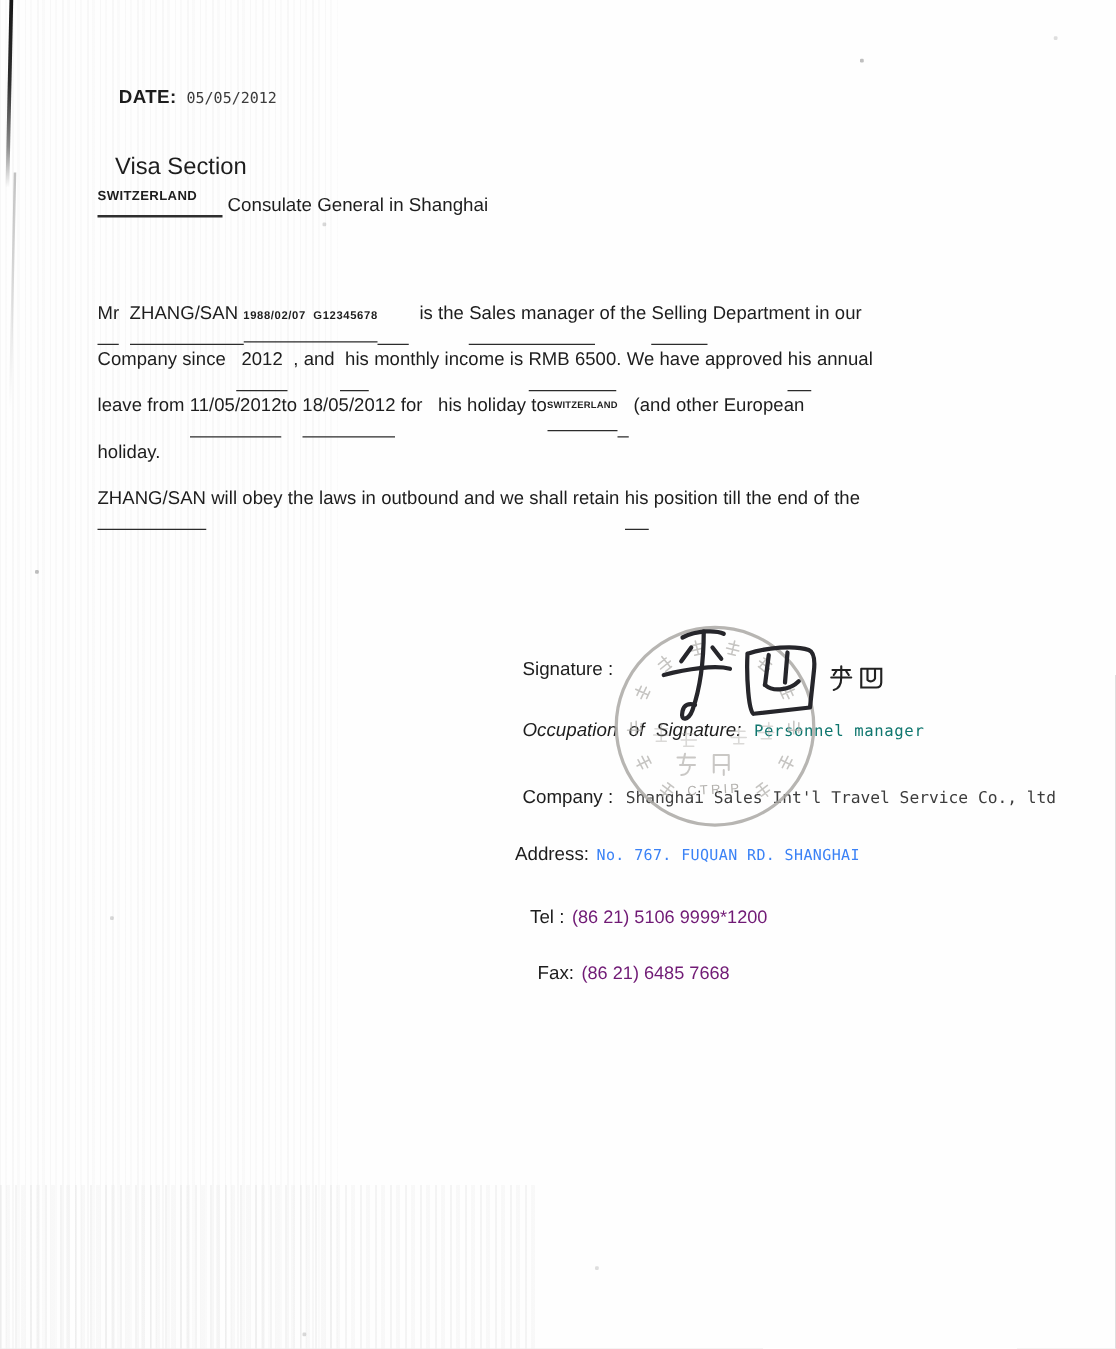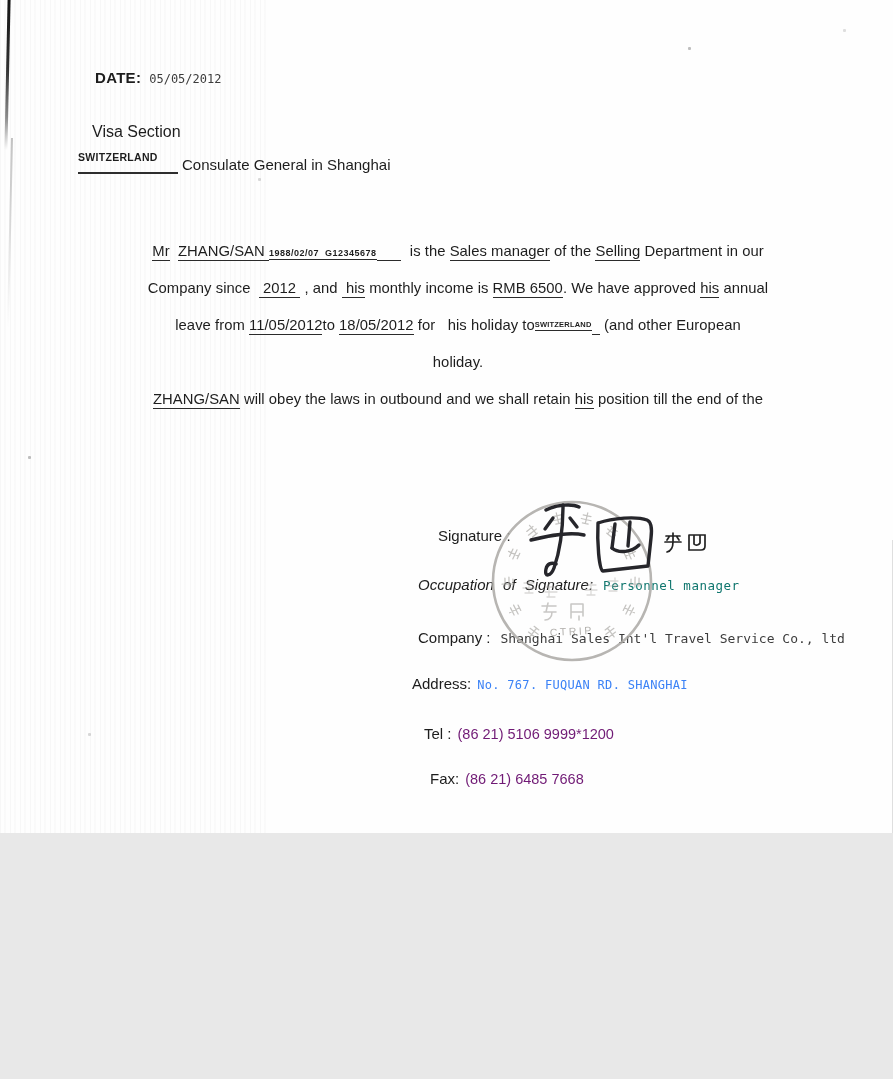--- a/index.html
+++ b/index.html
@@ -1,19 +1,19 @@
 <!DOCTYPE html>
 <html><head>
 <meta charset="utf-8">
 <style>
   html,body{margin:0;padding:0;background:#e8e8e8;}
   .page{
-    position:relative;width:893px;height:833px;margin:0 auto;
+    position:relative;width:893px;height:1079px;margin:0 auto;
     background:#fefefe;overflow:hidden;
-    font-family:"Liberation Sans",sans-serif;color:#1d1d1d;text-align:center;
+    font-family:"Liberation Sans",sans-serif;color:#1d1d1d;
   }
   
   .streaks{
     position:absolute;left:0;top:0;width:270px;height:100%;
     background:repeating-linear-gradient(90deg,
       rgba(120,120,120,0.05) 0 1px, transparent 1px 4px,
       rgba(120,120,120,0.03) 4px 6px, transparent 6px 10px);
     pointer-events:none;
   }
   .streaks-bottom{
@@ -35,33 +35,33 @@
   }
   .right-edge{
     position:absolute;right:0;top:540px;width:1px;height:539px;
     background:rgba(0,0,0,0.12);
   }
   .speck{position:absolute;background:rgba(90,90,90,0.38);width:3px;height:3px;border-radius:1px;}
   
   .date-row{position:absolute;left:95px;top:69px;font-size:15px;}
   .date-label{font-weight:bold;letter-spacing:.3px;}
   .date-value{font-family:"DejaVu Sans Mono",monospace;font-size:12px;color:#3c3c3c;margin-left:8px;}
-  .visa-section{position:absolute;left:92px;top:123px;font-size:16px;}
+  .visa-section{position:absolute;left:92px;top:123px;font-size:19px;}
   .country-label{
     position:absolute;left:78px;top:151px;font-size:10.5px;font-weight:bold;letter-spacing:.3px;
   }
   .country-underline{position:absolute;left:78px;top:172px;width:100px;height:2px;background:#2e2e2e;}
   .consulate{position:absolute;left:182px;top:156px;font-size:15px;}
   
   .paragraph{
     position:absolute;left:78px;top:243px;width:760px;
     font-size:14.8px;letter-spacing:.05px;
   }
   .para-line{height:37px;white-space:pre;}
-  .u{border-bottom:1.5px solid #2b2b2b;padding-bottom:1px;}
+  .u{border-bottom:1.5px solid #2b2b2b;padding-bottom:16px;}
   .small-ins{font-size:9px;font-weight:bold;letter-spacing:.5px;}
   .sup-ins{
     font-size:7.5px;font-weight:bold;display:inline-block;
     transform:translateY(-3px);letter-spacing:.2px;border-bottom-width:1.2px;
   }
   
   .sig-row{position:absolute;font-size:15px;z-index:2;}
   .mono{font-family:"DejaVu Sans Mono",monospace;}
   .occ-label{word-spacing:5px;font-style:italic;}
   .occ-value{font-size:12.5px;color:#0f766e;margin-left:10px;letter-spacing:.5px;}
@@ -100,21 +100,21 @@
   <div class="consulate">Consulate General in Shanghai</div>
 
   <div class="paragraph">
       <div class="para-line"><span class="u">Mr</span><span>&nbsp;&nbsp;</span><span class="u">ZHANG/SAN&nbsp;</span><span class="u small-ins">1988/02/07&nbsp;&nbsp;G12345678</span><span class="u">&nbsp;&nbsp;&nbsp;&nbsp;&nbsp;&nbsp;</span><span>&nbsp;&nbsp;is the&nbsp;</span><span class="u">Sales manager</span><span>&nbsp;of the&nbsp;</span><span class="u">Selling</span><span>&nbsp;Department in our</span></div>
       <div class="para-line"><span>Company since&nbsp;&nbsp;</span><span class="u">&nbsp;2012&nbsp;</span><span>&nbsp;, and&nbsp;</span><span class="u">&nbsp;his</span><span>&nbsp;monthly income is&nbsp;</span><span class="u">RMB 6500</span><span>. We have approved&nbsp;</span><span class="u">his</span><span>&nbsp;annual</span></div>
       <div class="para-line"><span>leave from&nbsp;</span><span class="u">11/05/2012</span><span>to&nbsp;</span><span class="u">18/05/2012</span><span>&nbsp;for&nbsp;&nbsp;&nbsp;his holiday to</span><span class="u sup-ins">SWITZERLAND</span><span class="u">&nbsp;&nbsp;</span><span>&nbsp;(and other European</span></div>
       <div class="para-line"><span>holiday.</span></div>
       <div class="para-line"><span class="u">ZHANG/SAN</span><span>&nbsp;will obey the laws in outbound and we shall retain&nbsp;</span><span class="u">his</span><span>&nbsp;position till the end of the</span></div>
     </div>
 
-  <div class="sig-row" style="left:438px;top:527px">
+  <div class="sig-row" style="left:418px;top:527px">
     <span>Signature :</span>
   </div>
 
   <svg class="stamp-wrap" viewBox="0 0 170 170" role="img" aria-label="round company seal">
     <g stroke="#aba9a5" fill="none" stroke-linecap="round" opacity="0.85">
       <circle cx="85" cy="85" r="79" stroke-width="2.6"></circle>
 
       <g stroke-width="1.25" opacity="0.8">
         <g transform="rotate(-143 85 85)">
             <g transform="translate(85 22)">

